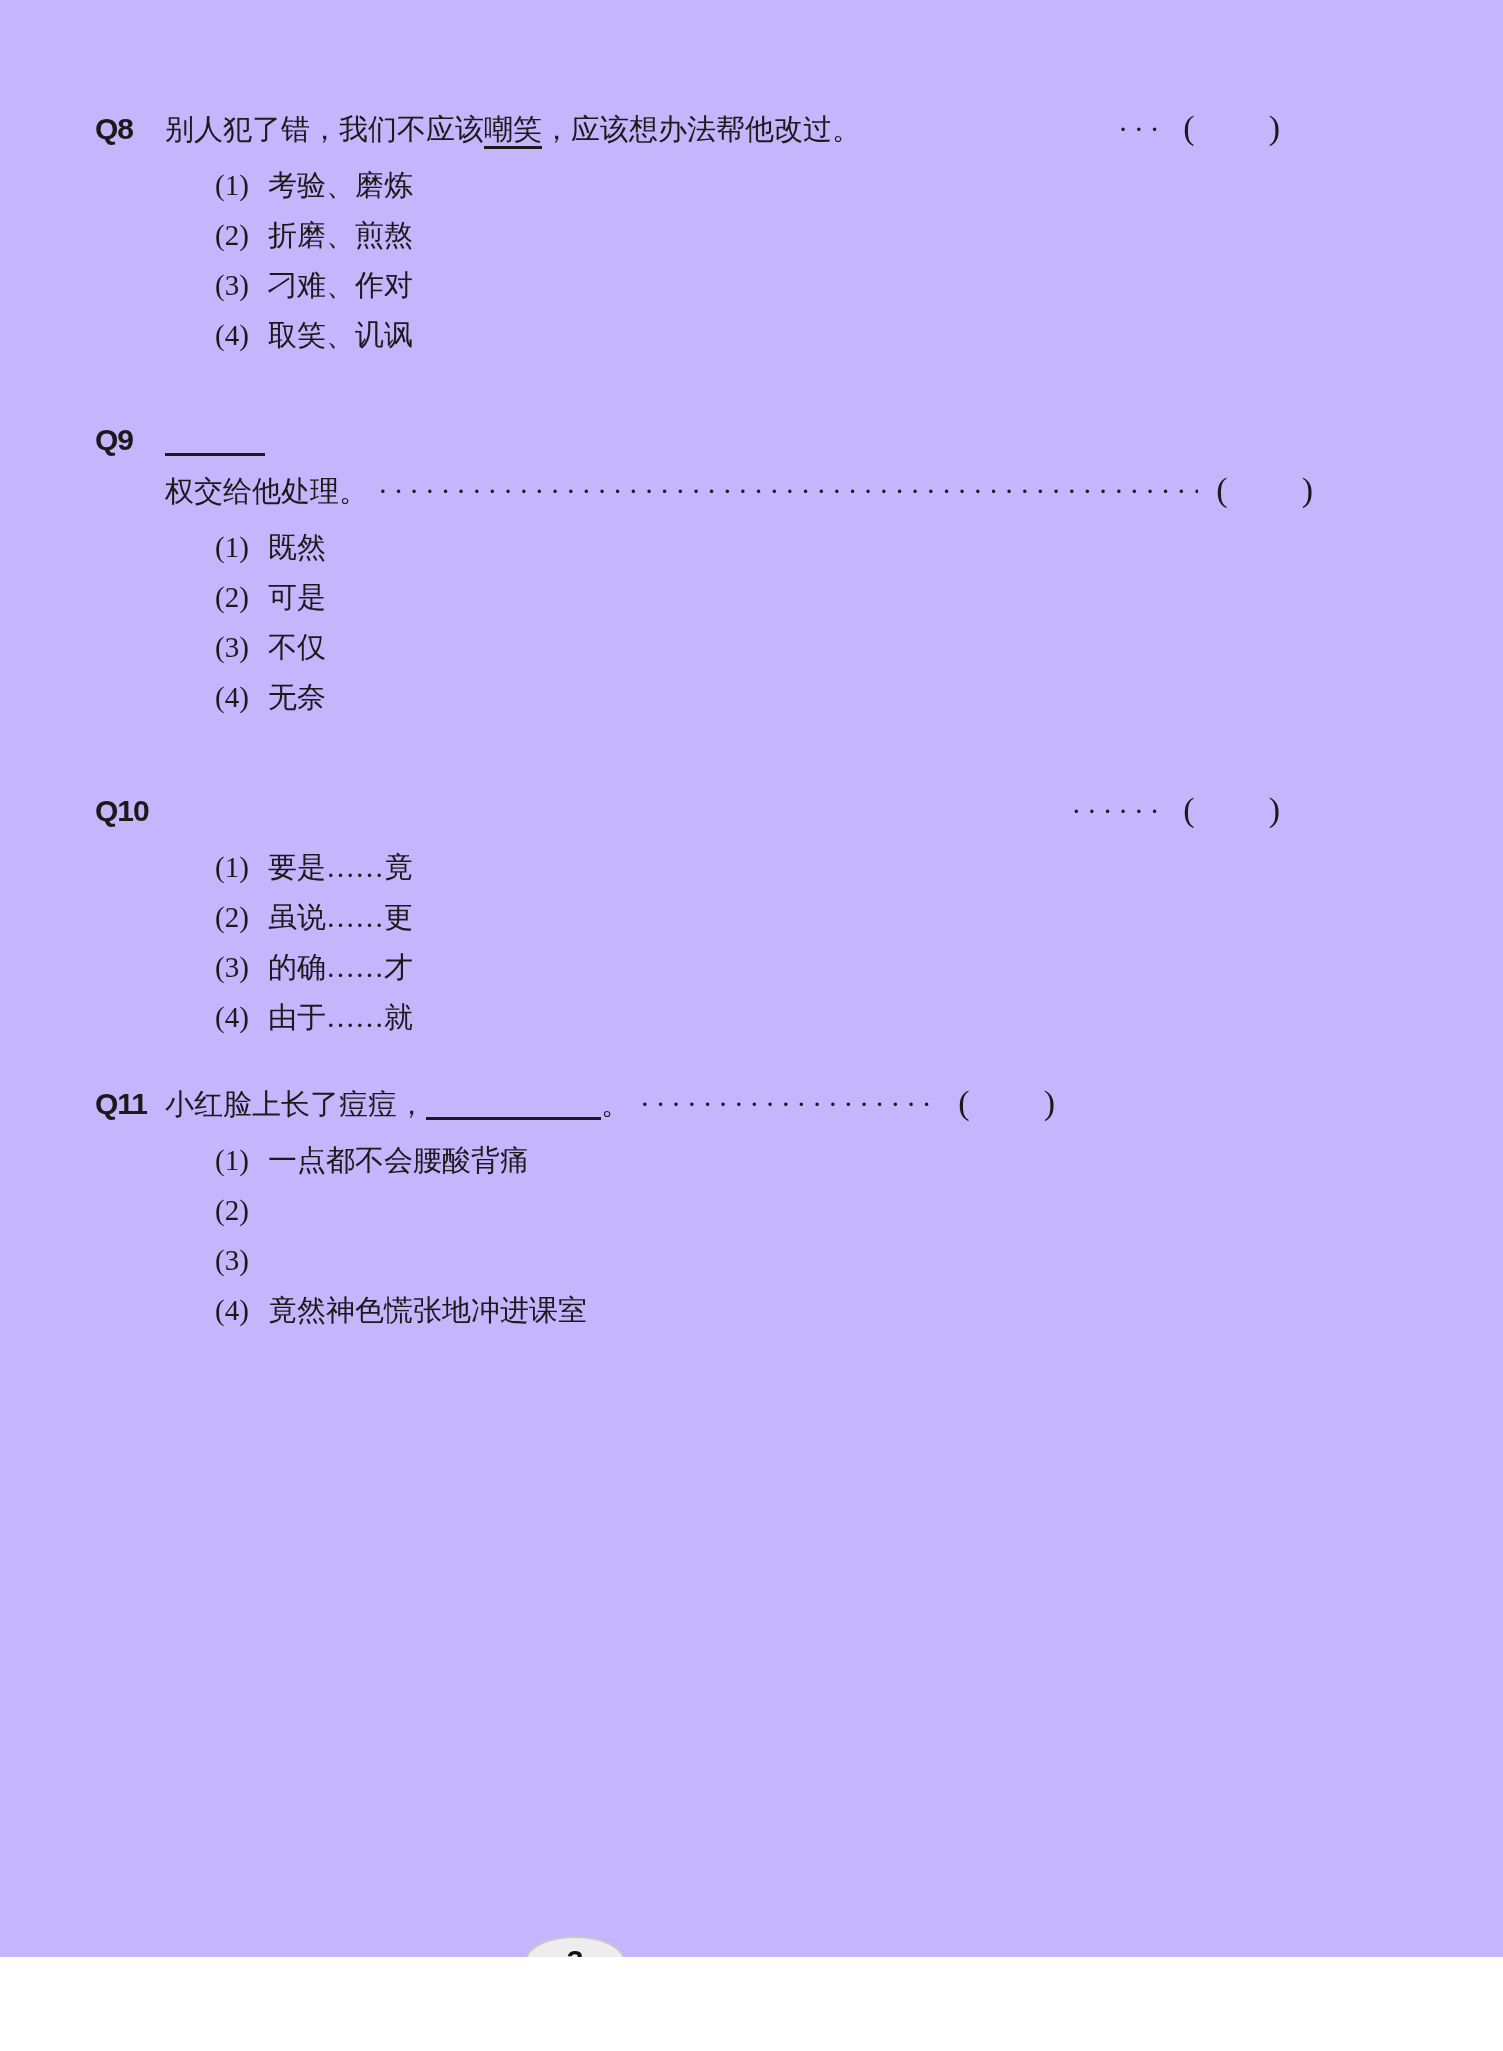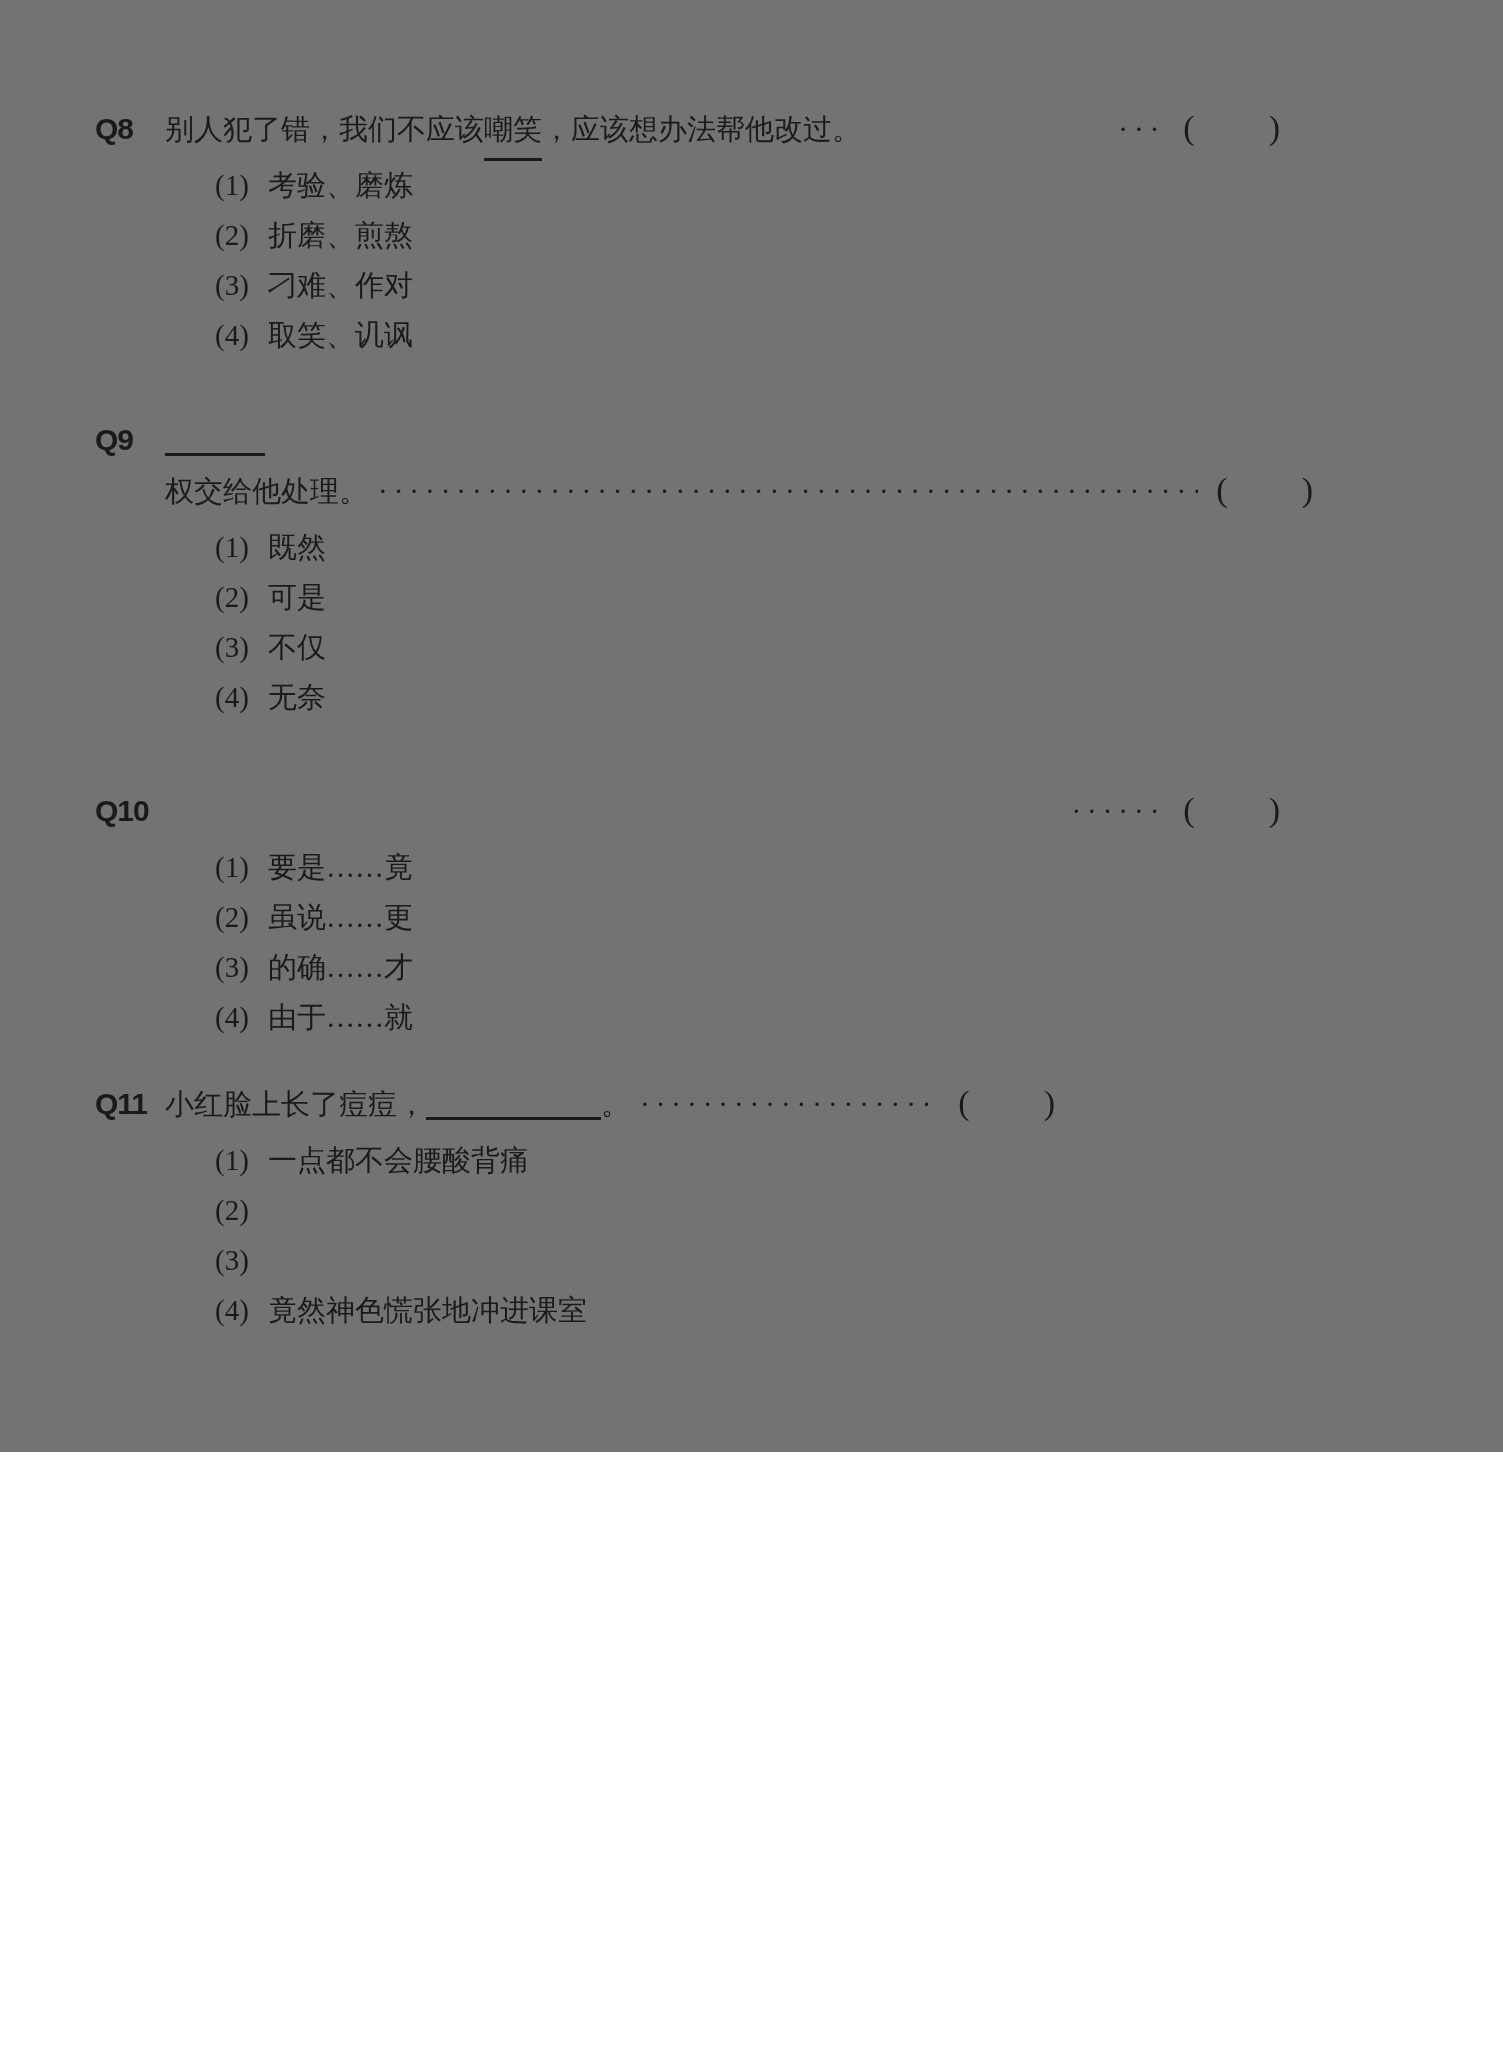--- a/index.html
+++ b/index.html
@@ -1,33 +1,33 @@
 <!DOCTYPE html>
 <html><head>
 <meta charset="utf-8">
 <style>
   html,body { margin:0; padding:0; background:#ffffff; }
   .page {
-    position:relative; width:1503px; height:1452px; background:#737373;
+    position:relative; width:1503px; height:1957px; background:#c4b5fd;
     font-family:"Liberation Serif","DejaVu Serif",serif; color:#1a1a1a;
     overflow:hidden;
   }
   .question { position:absolute; left:95px; }
   .question:nth-child(1){ top:103px;  width:1185px; }
   .question:nth-child(2){ top:415px;  width:1218px; }
   .question:nth-child(3){ top:770px;  width:1185px;margin-top:15px; }
   .question:nth-child(4){ top:1078px; width:960px;  }
 
   .qline { display:flex; align-items:baseline; font-size:29px; line-height:50px; white-space:nowrap; }
   .qlabel {
     flex:none; width:70px; font-family:"Liberation Sans","DejaVu Sans",sans-serif;
     font-weight:bold; font-size:30px; letter-spacing:-1px;
   }
   .qtext { flex:none; }
-  .u { border-bottom:3px solid #1a1a1a; padding-bottom:13px; }
+  .u { border-bottom:3px solid #1a1a1a; padding-bottom:1px; }
   .blank { display:inline-block; height:2px; border-bottom:3px solid #1a1a1a; vertical-align:-6px; }
   .leader {
     flex:1 1 auto; overflow:hidden; white-space:nowrap; text-align:right;
     letter-spacing:6px; margin:0 18px 0 10px; font-size:29px;
   }
   .answer { flex:none; font-size:34px; font-weight:400; }
   .answer .gap { display:inline-block; width:74px; }
 
   .opts { margin:6px 0 0 120px; }
   .opt { display:flex; align-items:baseline; font-size:29px; line-height:50px; white-space:nowrap; }

